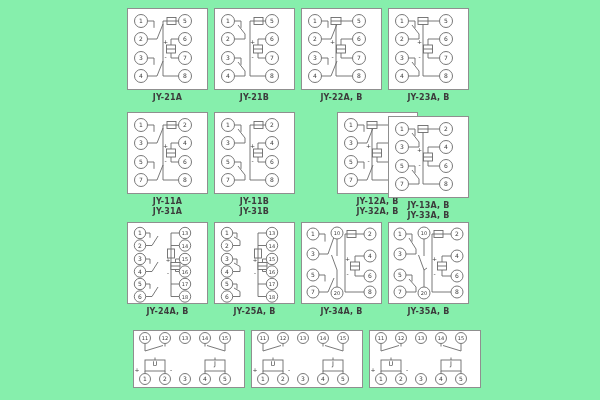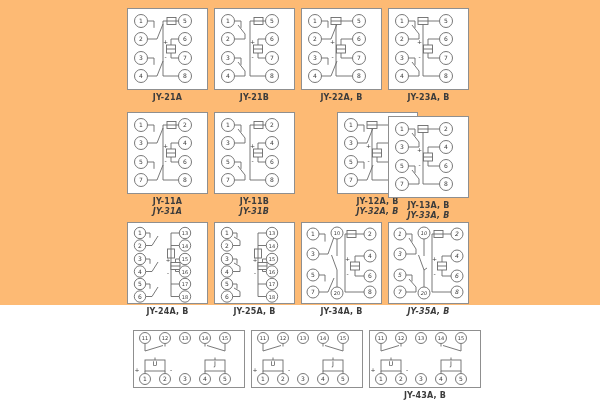--- a/index.html
+++ b/index.html
@@ -1,33 +1,33 @@
 <!DOCTYPE html>
 <html style="--line: #6a6a6a; --frame: #8f8f8f; --text: #3c3c3c;"><head>
 <meta charset="utf-8">
 <style>
   html,body{margin:0;padding:0;}
   body{
     width:600px;height:400px;background:#ffffff;overflow:hidden;
     font-family:"DejaVu Sans", sans-serif;
   }
-  .sheet{position:relative;width:600px;height:305px;background:#fdba74;}
+  .sheet{position:relative;width:600px;height:400px;background:#86efac;}
   .panel{position:absolute;}
   .panel svg{display:block;background:#ffffff;}
   .panel svg line, .panel svg rect{stroke:var(--line,#6a6a6a);stroke-width:0.9;fill:none;}
   .panel svg rect.comp{fill:#ffffff;}
   .panel svg rect.frame{stroke:var(--frame,#8f8f8f);stroke-width:1;fill:none;}
   .panel svg circle{stroke:var(--line,#6a6a6a);stroke-width:0.9;fill:#ffffff;}
   .panel svg text{fill:var(--text,#3c3c3c);stroke:none;font-family:"DejaVu Sans",sans-serif;}
   .caption{
     font-size:8px;font-weight:bold;color:var(--text,#3c3c3c);
     text-align:center;line-height:9.5px;letter-spacing:0.2px;margin-top:3px;
     white-space:nowrap;
   }
-  .caption + .caption{margin-top:0;font-style:italic;}
+  .caption + .caption{margin-top:0;}
 </style>
 </head>
 <body>
 
 <div class="sheet" id="sheet">
     <div class="panel" style="left: 127px; top: 8px; width: 81px;">
       <svg width="81" height="82" viewBox="0 0 81 82">
         <rect x="0.5" y="0.5" width="80" height="81" class="frame"></rect>
         <g>
           <line x1="20.5" y1="13" x2="27" y2="13"></line>
@@ -613,21 +613,21 @@
           <circle cx="69" cy="70" r="6"></circle>
           <text x="69" y="72" font-size="6" text-anchor="middle">8</text>
           <circle cx="36" cy="11" r="6"></circle>
           <text x="36" y="13" font-size="5" text-anchor="middle">10</text>
           <circle cx="36" cy="71" r="6"></circle>
           <text x="36" y="73" font-size="5" text-anchor="middle">20</text>
         </g>
       </svg>
       <div class="caption">JY-34A, B</div>
     </div>
-    <div class="panel" style="left: 388px; top: 222px; width: 81px; font-style: italic;">
+    <div class="panel" style="left: 388px; top: 222px; width: 81px;">
       <svg width="81" height="82" viewBox="0 0 81 82">
         <rect x="0.5" y="0.5" width="80" height="81" class="frame"></rect>
         <g>
           <line x1="18" y1="12" x2="24" y2="12"></line>
           <line x1="24" y1="12" x2="24" y2="19.6"></line>
           <line x1="18" y1="32" x2="28" y2="32"></line>
           <line x1="28" y1="32" x2="28" y2="27"></line>
           <line x1="28" y1="27" x2="21" y2="16"></line>
           <line x1="18" y1="53" x2="24" y2="53"></line>
           <line x1="24" y1="53" x2="24" y2="59.46"></line>
@@ -819,15 +819,14 @@
           <circle cx="32" cy="49" r="5.5"></circle>
           <text x="32" y="51" font-size="6" text-anchor="middle">2</text>
           <circle cx="52" cy="49" r="5.5"></circle>
           <text x="52" y="51" font-size="6" text-anchor="middle">3</text>
           <circle cx="72" cy="49" r="5.5"></circle>
           <text x="72" y="51" font-size="6" text-anchor="middle">4</text>
           <circle cx="92" cy="49" r="5.5"></circle>
           <text x="92" y="51" font-size="6" text-anchor="middle">5</text>
         </g>
       </svg>
-      <div class="caption">JY-43A, B</div>
     </div>
   </div>
 
 </body></html>

